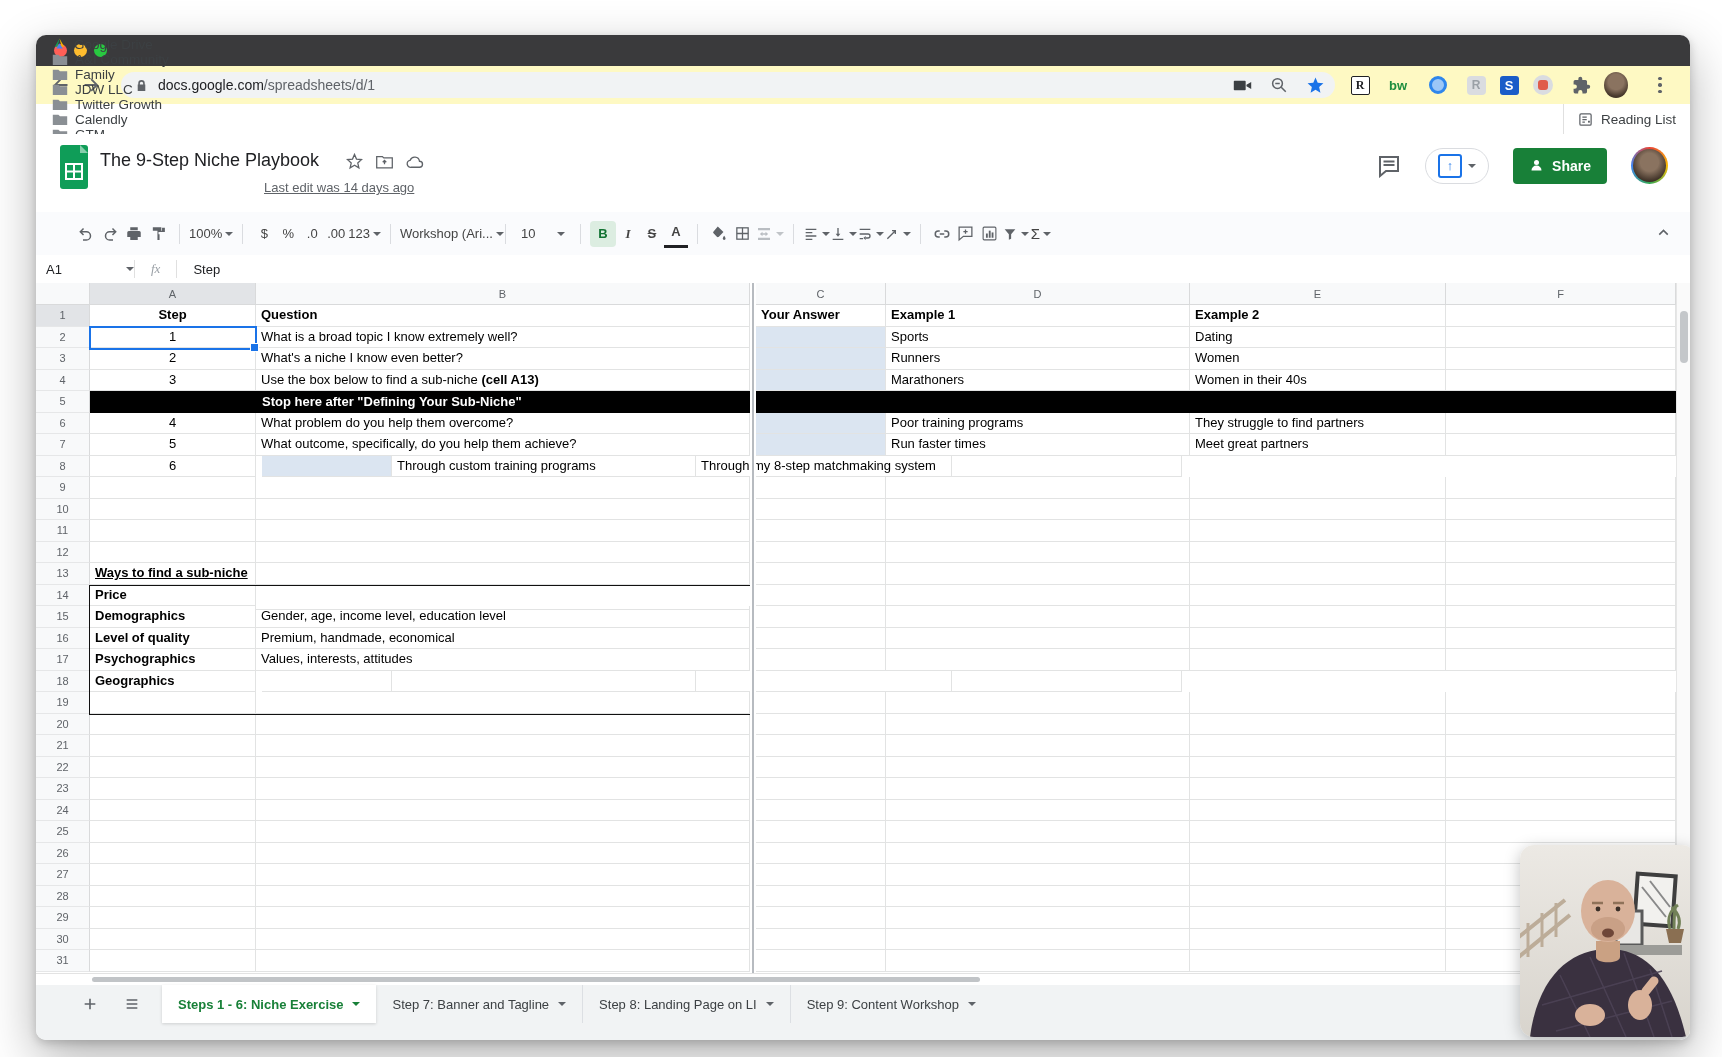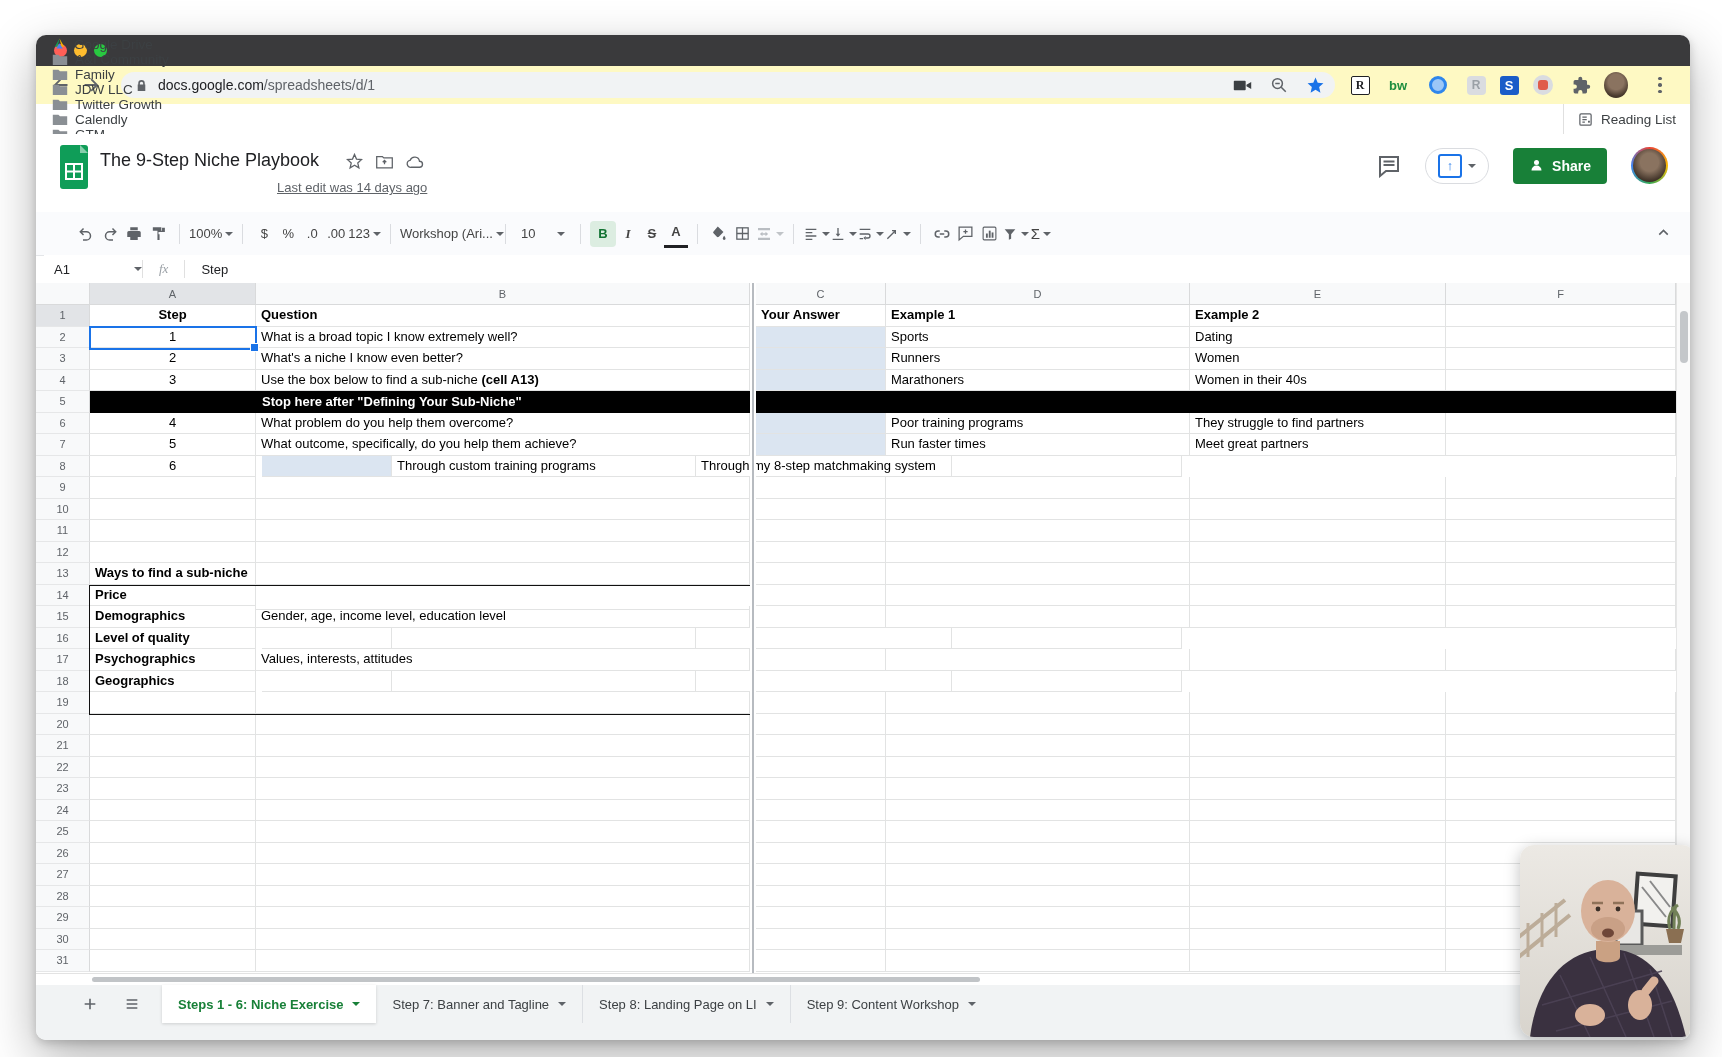--- a/index.html
+++ b/index.html
@@ -32,21 +32,21 @@
   
   .bookmarks{left:0;top:69px;right:0;height:30px;background:#fff;border-bottom:1px solid #ededed;
              display:flex;align-items:center;padding-left:16px;font-size:13.5px;color:#3c4043;}
   .bm{display:flex;align-items:center;gap:7px;margin-right:27px;white-space:nowrap;}
   .bm-right{position:absolute;right:14px;top:0;height:30px;display:flex;align-items:center;gap:8px;border-left:1px solid #e0e0e0;padding-left:14px;}
   .aai{font:bold 8px "Liberation Sans",sans-serif;color:#80868b;letter-spacing:.5px;}
   
   .shead{left:0;top:99px;right:0;height:78px;background:#fff;}
   .doc-title{position:absolute;left:64px;top:16px;font-size:18px;color:#202124;}
   .title-icons{position:absolute;left:310px;top:19px;display:flex;gap:13px;align-items:center;}
-  .menus{position:absolute;left:62px;top:46px;display:flex;gap:19px;font-size:14px;color:#202124;}
+  .menus{position:absolute;left:62px;top:46px;display:flex;gap:6px;font-size:14px;color:#202124;}
   .menus span{cursor:default;}
   .lastedit{font-size:13px;color:#5f6368;text-decoration:underline;margin-left:8px;}
   .head-right{position:absolute;right:22px;top:13px;display:flex;align-items:center;gap:24px;}
   .present{display:flex;align-items:center;gap:6px;border:1px solid #dadce0;border-radius:18px;height:34px;padding:0 12px;}
   .present .pbox{width:20px;height:20px;border:2px solid #1a73e8;border-radius:3px;display:flex;align-items:center;justify-content:center;color:#1a73e8;font-weight:bold;font-size:13px;}
   .share{display:flex;align-items:center;gap:8px;background:var(--green,#188038);color:#fff;border-radius:4px;height:36px;padding:0 16px;font-size:14px;font-weight:bold;}
   .avatar-big{width:33px;height:33px;border-radius:50%;padding:2px;background:conic-gradient(#e94235,#fabb05,#34a853,#4285f4,#e94235);}
   .avatar-big i{display:block;width:33px;height:33px;border-radius:50%;background:radial-gradient(circle at 50% 40%,#8a7360 0 35%,#3c2f25 75%);}
   
   .toolbar{left:0;top:177px;right:0;height:43px;background:#fafbfd;border-bottom:1px solid #e4e6e9;
@@ -54,21 +54,21 @@
   .ti{display:flex;align-items:center;justify-content:center;min-width:24px;height:26px;gap:3px;white-space:nowrap;}
   .tsep{width:1px;height:20px;background:#dadce0;margin:0 9px;}
   .car{width:0;height:0;border-left:4px solid transparent;border-right:4px solid transparent;border-top:4.5px solid #5f6368;}
   .car.dis{border-top-color:#c0c4c8;}
   .bact{background:#dcede1;border-radius:4px;color:#137333;font-weight:bold;width:26px;}
   .it{font-family:"Liberation Serif",serif;font-style:italic;font-weight:bold;}
   .strike{text-decoration:line-through;font-weight:bold;}
   .ucolor{font-weight:bold;border-bottom:3px solid #202124;line-height:14px;}
   .collapse{position:absolute;right:18px;top:12px;}
   
-  .fbar{left:0;top:220px;right:0;height:28px;background:#fff;border-bottom:1px solid #dfe1e5;display:flex;align-items:center;font-size:13px;margin-left:8px;}
+  .fbar{left:0;top:220px;right:0;height:28px;background:#fff;border-bottom:1px solid #dfe1e5;display:flex;align-items:center;font-size:13px;}
   .namebox{width:88px;padding-left:10px;display:flex;align-items:center;justify-content:space-between;}
   .fsep{width:1px;height:18px;background:#e0e0e0;}
   .fx{font-family:"Liberation Serif",serif;font-style:italic;color:#9aa0a6;padding:0 16px;}
   .fval{padding-left:16px;color:#202124;}
   
   .grid{left:0;top:248px;width:1654px;height:702px;background:#fff;}
   .ghead{position:absolute;left:0;top:0;height:22px;display:flex;}
   .gh{box-sizing:border-box;height:22px;background:#f8f9fa;border-right:1px solid #d9dadb;border-bottom:1px solid #d9dadb;
       font-size:11px;color:#5f6368;display:flex;align-items:center;justify-content:center;}
   .gh.hl{background:#e2e4e7;}
@@ -687,21 +687,21 @@
             <div class="cell center" style="width: 166px;"></div>
             <div class="cell" style="width: 494px;"></div>
             <div class="gapcell"></div>
             <div class="cell" style="width: 130px;"></div>
             <div class="cell" style="width: 304px;"></div>
             <div class="cell" style="width: 256px;"></div>
             <div class="cell" style="width: 230px;"></div>
           </div>
           <div class="grow">
             <div class="rn">13</div>
-            <div class="cell b" style="width: 166px;">Ways to find a sub-niche</div>
+            <div class="cell b" style="width: 166px; text-decoration: underline;">Ways to find a sub-niche</div>
             <div class="cell" style="width: 494px;"></div>
             <div class="gapcell"></div>
             <div class="cell" style="width: 130px;"></div>
             <div class="cell" style="width: 304px;"></div>
             <div class="cell" style="width: 256px;"></div>
             <div class="cell" style="width: 230px;"></div>
           </div>
           <div class="grow">
             <div class="rn">14</div>
             <div class="cell b" style="width: 166px;">Price</div>
@@ -718,20 +718,21 @@
             <div class="cell" style="width: 494px;">Gender, age, income level, education level</div>
             <div class="gapcell"></div>
             <div class="cell" style="width: 130px;"></div>
             <div class="cell" style="width: 304px;"></div>
             <div class="cell" style="width: 256px;"></div>
             <div class="cell" style="width: 230px;"></div>
           </div>
           <div class="grow">
             <div class="rn">16</div>
             <div class="cell b" style="width: 166px;">Level of quality</div>
+            <div class="cell" style="width: 494px;">Premium, handmade, economical</div>
             <div class="gapcell"></div>
             <div class="cell" style="width: 130px;"></div>
             <div class="cell" style="width: 304px;"></div>
             <div class="cell" style="width: 256px;"></div>
             <div class="cell" style="width: 230px;"></div>
           </div>
           <div class="grow">
             <div class="rn">17</div>
             <div class="cell b" style="width: 166px;">Psychographics</div>
             <div class="cell" style="width: 494px;">Values, interests, attitudes</div>

